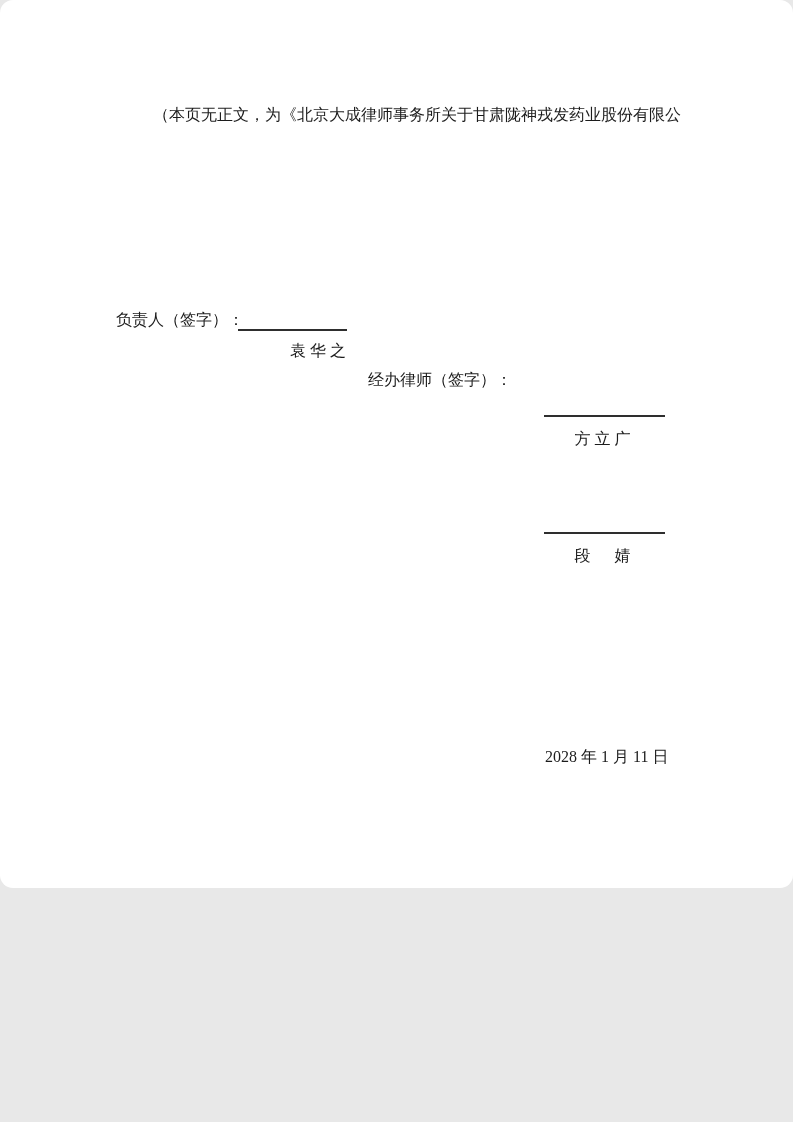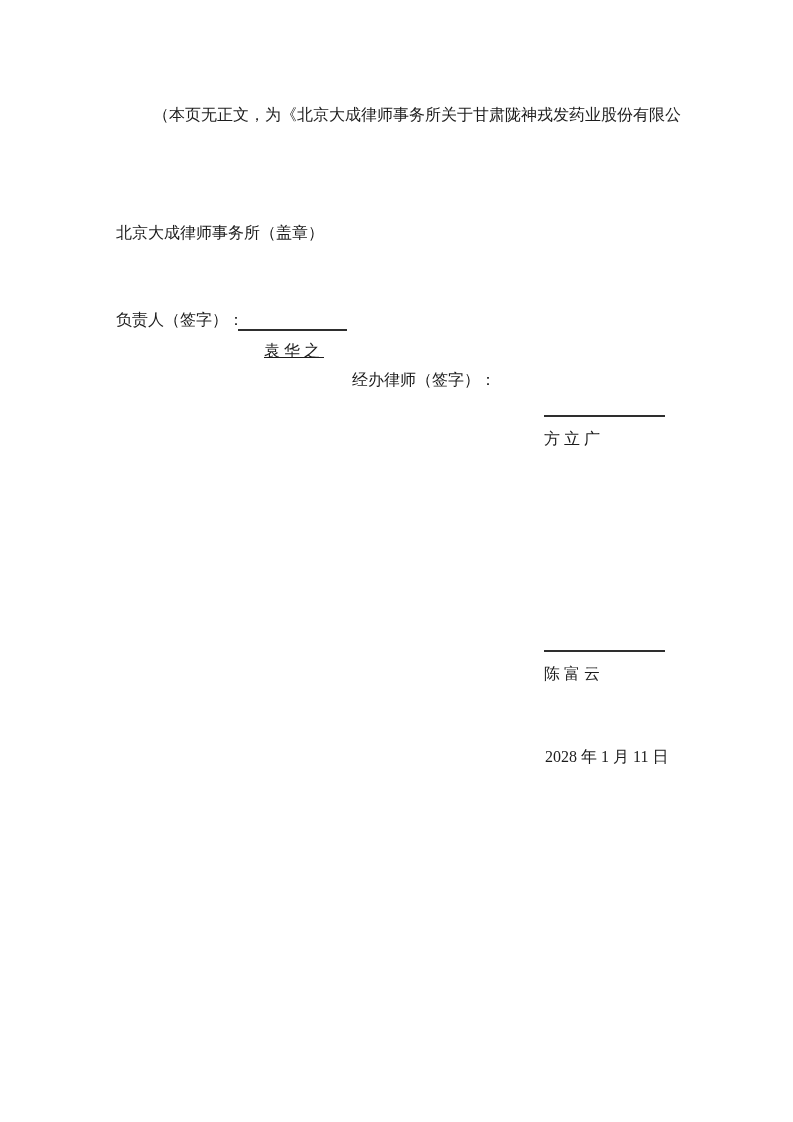--- a/index.html
+++ b/index.html
@@ -1,25 +1,26 @@
 <!DOCTYPE html>
 <html><head>
 <meta charset="utf-8">
 <style>
   * { margin: 0; padding: 0; box-sizing: border-box; }
   html, body { background: #e8e8e8; }
   .page {
     position: relative;
     width: 793px;
-    height: 1122px;
+    height: 888px;
     margin: 0 auto;
     background: #ffffff;
     font-family: "Liberation Serif", "DejaVu Serif", serif;
     color: #1c1c1c;
     overflow: hidden;
+    border-radius: 13px;
   }
   .abs { position: absolute; }
   .txt {
     font-size: 16px;
     line-height: 20px;
     white-space: pre;
   }
   .intro {
     left: 116px; top: 101px; width: 584px;
     font-size: 16px; line-height: 28px;
@@ -27,61 +28,60 @@
   .intro-line { white-space: pre; }
   .intro-line.indent { text-indent: 37px; }
   .firm-line   { left: 116px; top: 223px; }
   .principal-label { left: 116px; top: 310px; font-family: Liberation Serif, serif; }
   .principal-underline {
     left: 238px; top: 329px; width: 109px; height: 2px;
     background: #2e2e2e;
   }
   .principal-name {
     left: 238px; top: 341px; width: 112px;
-    text-align: center; letter-spacing: 4px; text-decoration: underline;
+    text-align: right; letter-spacing: 4px;
   }
-  .handling-label { left: 352px; top: 370px; }
+  .handling-label { left: 368px; top: 370px; }
   .sig-block { left: 544px; width: 121px; }
   .sig-block-1 { top: 415px; }
   .sig-block-2 { top: 532px; }
   .sig-block-3 { top: 650px; }
   .sig-rule { width: 121px; height: 2px; background: #2e2e2e; }
   .sig-name {
     margin-top: 12px;
     font-size: 16px; line-height: 20px;
-    letter-spacing: 4px;
+    text-align: center; letter-spacing: 4px;
     white-space: pre;
   }
   .doc-date { left: 545px; top: 747px; }
 </style>
 </head>
 <body>
 
 <div class="page">
 
   <div class="abs intro">
     <div class="intro-line indent">（本页无正文，为《北京大成律师事务所关于甘肃陇神戎发药业股份有限公</div>
   </div>
 
-  <div class="abs txt firm-line">北京大成律师事务所（盖章）</div>
 
   <div class="abs txt principal-label">负责人（签字）：</div>
 
   <div class="abs principal-underline"></div>
 
   <div class="abs txt principal-name">袁华之</div>
 
   <div class="abs txt handling-label">经办律师（签字）：</div>
 
   <div class="abs sig-block sig-block-1">
     <div class="sig-rule"></div>
     <div class="sig-name">方立广</div>
   </div>
 
+  <div class="abs sig-block sig-block-2">
+    <div class="sig-rule"></div>
+    <div class="sig-name">段　婧</div>
+  </div>
 
-  <div class="abs sig-block sig-block-3">
-    <div class="sig-rule"></div>
-    <div class="sig-name">陈富云</div>
-  </div>
 
   <div class="abs txt doc-date">2028 年 1 月 11 日</div>
 
 </div>
 
 </body></html>

